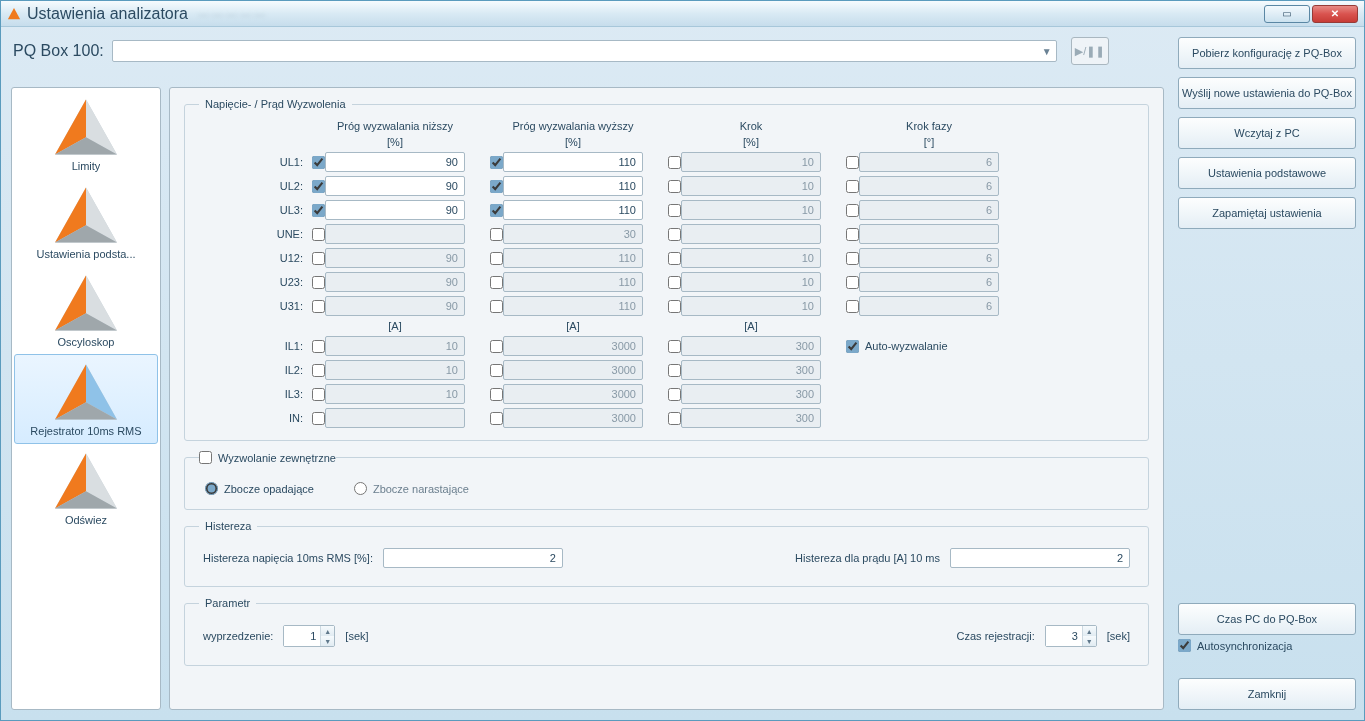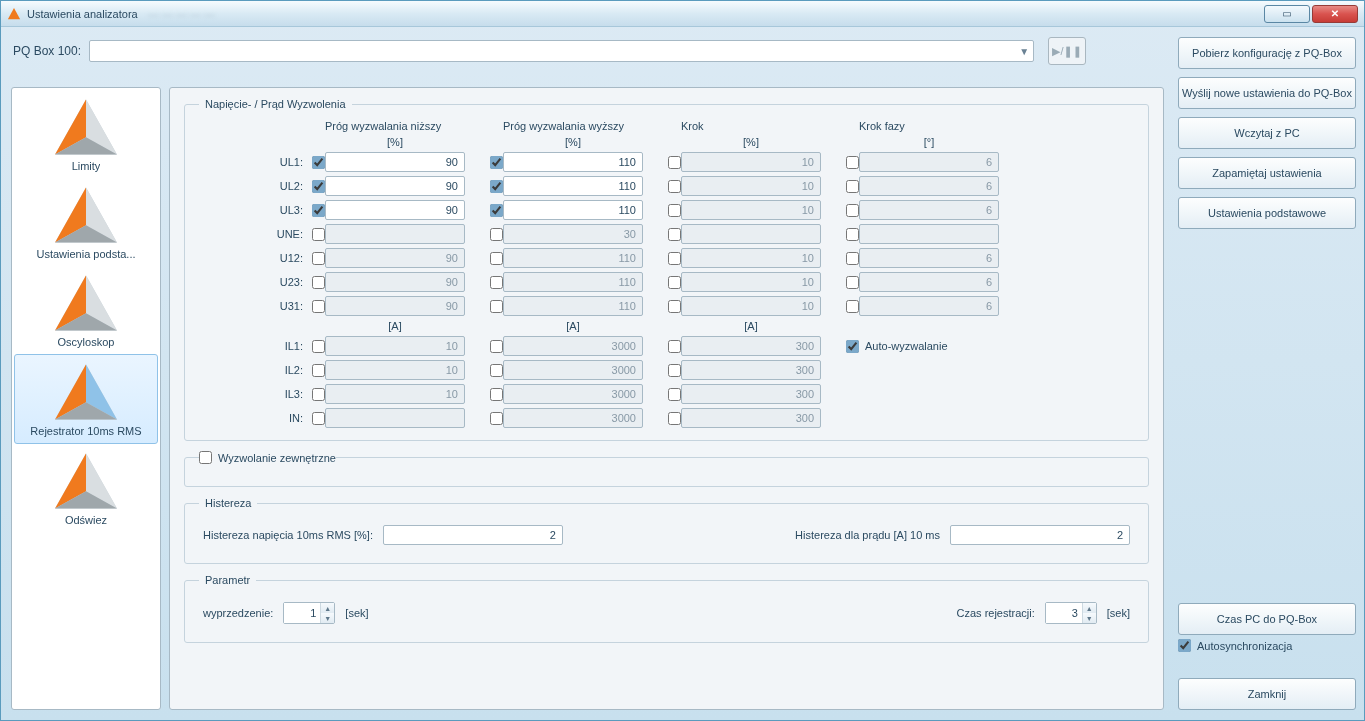--- a/index.html
+++ b/index.html
@@ -12,38 +12,38 @@
     position: relative;
   }
 
   .titlebar {
     height: 26px;
     background: linear-gradient(to bottom, #f6fbfe 0%, #d9eaf4 50%, #c6ddec 100%);
     display: flex; align-items: center; padding: 0 6px;
     border-bottom: 1px solid #a7c7da;
   }
   .titlebar .icon { width: 14px; height: 14px; margin-right: 6px; display:inline-flex; align-items:center; justify-content:center;}
-  .titlebar .title { color: #2b4a61; font-size: 11px; }
+  .titlebar .title { color: #2b4a61; font-size: 16px; }
   .titlebar .blur { color: #8fa7b6; margin-left: 10px; filter: blur(2px); opacity:.7;}
   .win-controls { margin-left: auto; display: flex; gap: 0; }
   .win-btn {
     width: 34px; height: 18px; border: 1px solid #5a87a4; border-radius: 3px;
     background: linear-gradient(to bottom, #f3f9fd, #cce2ef);
     margin-left: 2px; display:flex;align-items:center;justify-content:center;
     font-size: 10px; color:#2b4a61;
   }
   .win-btn.big { width: 46px; }
   .win-btn.close { background: linear-gradient(to bottom,#e78b85,#d9534f,#c73c36); color:#fff; border-color:#963b37;}
   .win-btn.close::before{content:"✕"; font-weight:bold;}
   .win-btn.max::before{content:"▭";}
 
   .toolbar-row {
     display:flex; align-items:center; padding: 10px 12px 8px 12px; gap:8px;
   }
-  .toolbar-row label { color:#2b4a61; font-size:12px; }
+  .toolbar-row label { color:#2b4a61; font-size:16px; }
   .combo {
     flex:1; max-width: 945px; height:22px; background:#fff; border:1px solid #a7b9c5;
     border-radius:2px; display:flex; align-items:center; justify-content:flex-end; padding-right:4px;
   }
   .combo .arrow { color:#6a8294; font-size:10px; }
   .play-btn {
     width:38px; height:28px; border:1px solid #a9b7c0; background:#eef3f7; border-radius:3px;
     display:flex;align-items:center;justify-content:center; margin-left:6px; color:#9aabb6;
   }
 
@@ -91,21 +91,21 @@
   fieldset {
     border:1px solid #c5d3dd; border-radius:3px; padding:10px 14px 12px 14px;
   }
   legend { padding:0 6px; color:#2b4a61;}
 
   .grid {
     display:grid;
     grid-template-columns: 110px 16px 140px 22px 16px 140px 22px 16px 140px 22px 16px 140px;
     row-gap:4px; align-items:center;
   }
-  .hdr { text-align:left; color:#2b4a61; }
+  .hdr { text-align:center; color:#2b4a61; }
   .unit { text-align:center; }
   .rlabel { text-align:right; padding-right:6px; }
   .inp {
     height:20px; border:1px solid #a7b9c5; border-radius:2px; background:#fff;
     text-align:right; padding:0 6px; color:#2b4a61;
   }
   .inp.disabled { background:#e9eef2; color:#8899a6;}
   .cb-cell { display:flex; justify-content:flex-end; }
 
   .inline-row { display:flex; align-items:center; gap:10px;}
@@ -147,22 +147,22 @@
     <div class="combo">
         <span class="arrow">▼</span>
       </div>
     <div class="play-btn">▶/❚❚</div>
   </div>
 
   <div class="right-panel">
     <div class="btn">Pobierz konfigurację z PQ-Box</div>
     <div class="btn">Wyślij nowe ustawienia do PQ-Box</div>
     <div class="btn">Wczytaj z PC</div>
+    <div class="btn">Ustawienia podstawowe</div>
     <div class="btn">Zapamiętaj ustawienia</div>
-    <div class="btn">Ustawienia podstawowe</div>
   </div>
 
   <div class="right-lower">
     <div class="btn">Czas PC do PQ-Box</div>
     <div class="chk-row">
       <input type="checkbox" checked="" style="">
       <span>Autosynchronizacja</span>
     </div>
     <div style="height:18px"></div>
     <div class="btn">Zamknij</div>
@@ -475,20 +475,30 @@
           </div>
       </fieldset>
 
       <fieldset>
         <legend style="padding:0;">
             <label class="chk-row" style="gap:6px;">
           <input type="checkbox" style="">
           <span>Wyzwolanie zewnętrzne</span>
         </label>
           </legend>
+        <div class="radio-row">
+          <label class="on">
+              <input type="radio" name="edge" checked="" style="">
+            <span>Zbocze opadające</span>
+            </label>
+          <label>
+              <input type="radio" name="edge" style="">
+            <span>Zbocze narastające</span>
+            </label>
+        </div>
       </fieldset>
 
       <fieldset>
         <legend>Histereza</legend>
         <div class="inline-row wide" style="padding:6px 4px;">
           <div class="inline-row">
             <span>Histereza napięcia 10ms RMS  [%]:</span>
             <input class="num-inp" value="2" style="">
           </div>
           <div class="inline-row">

